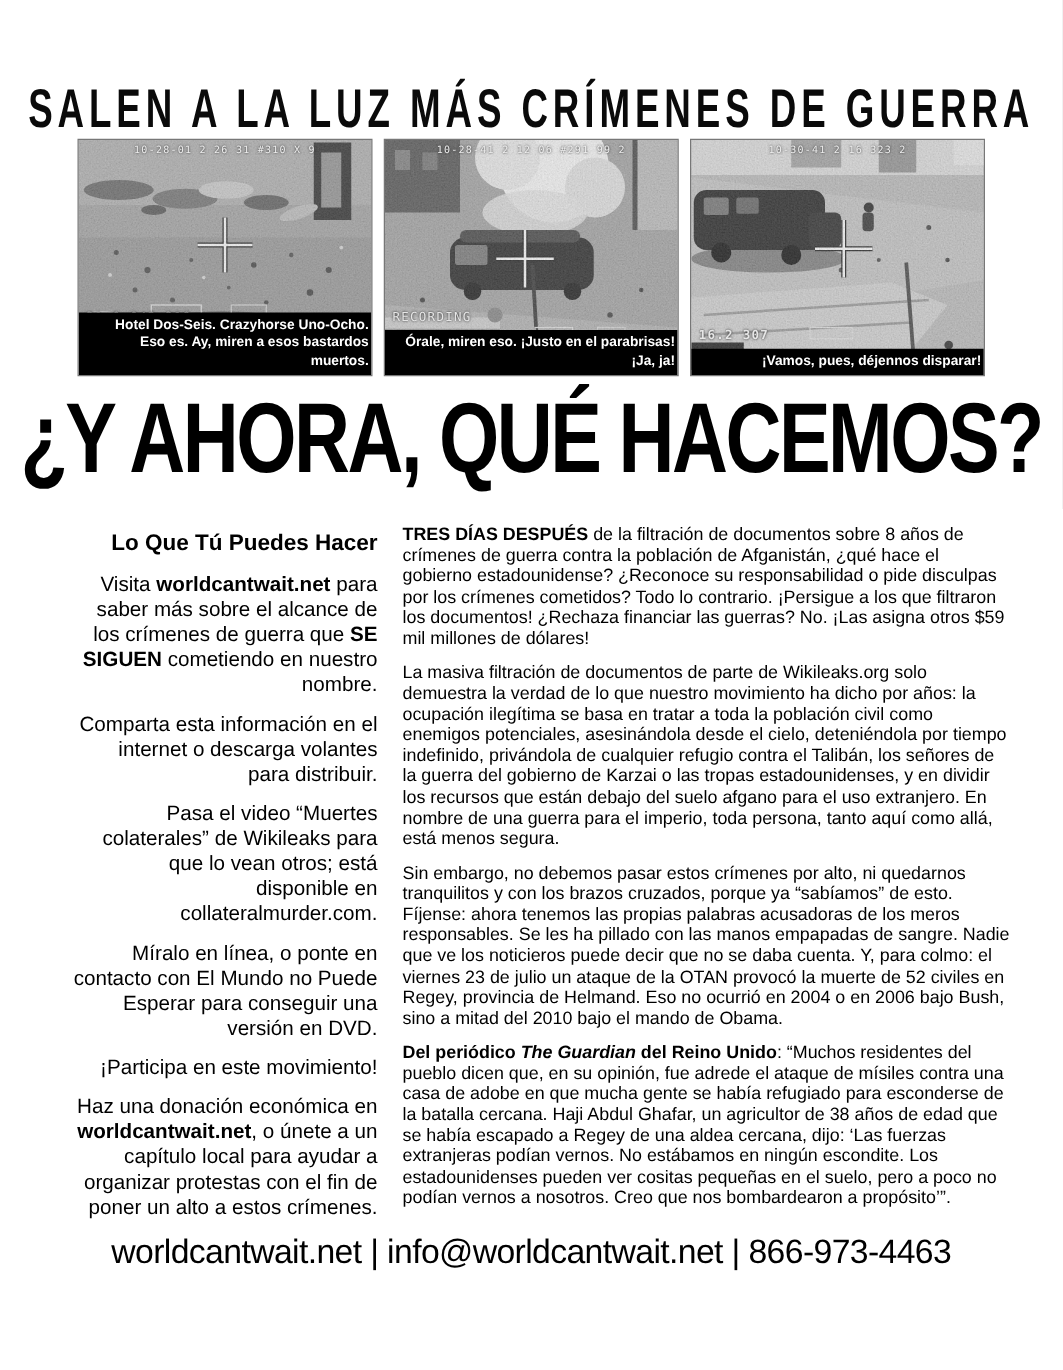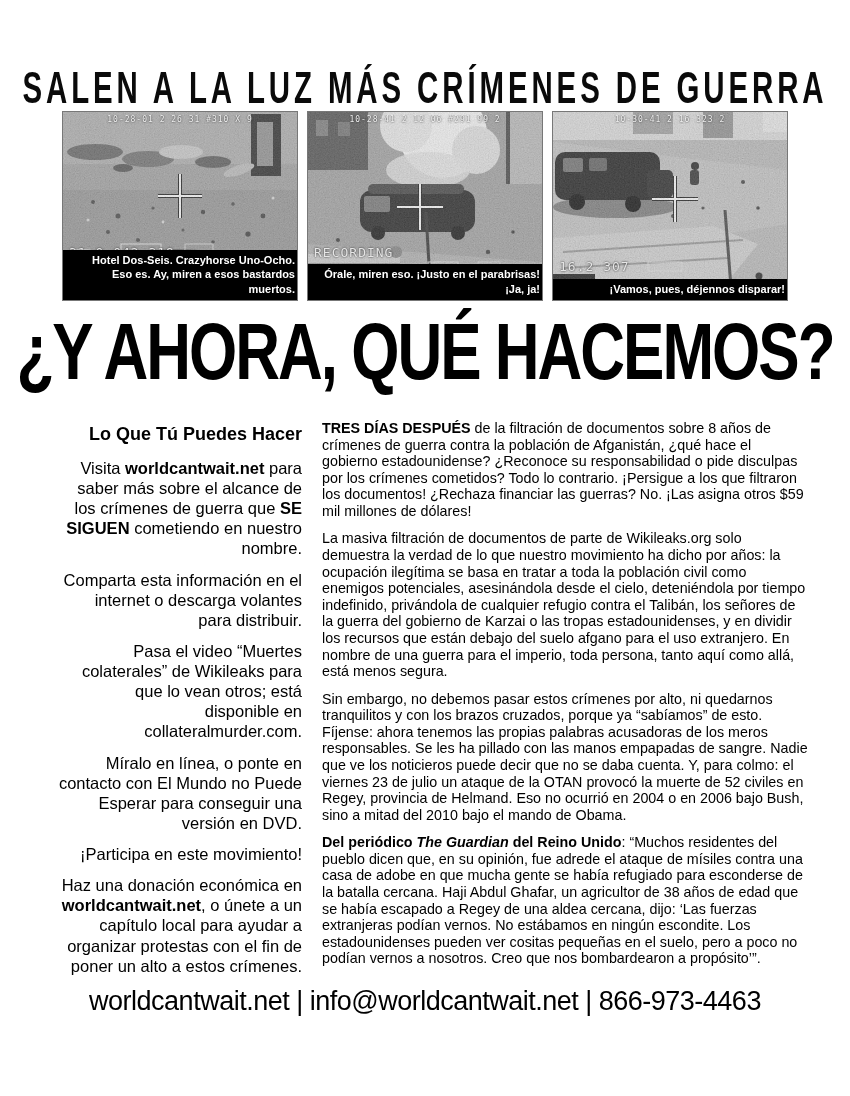--- a/index.html
+++ b/index.html
@@ -29,25 +29,25 @@
     background:#8f8f8f;outline:1px solid #777;
   }
   .still svg{position:absolute;left:0;top:0;width:100%;height:100%;display:block;}
   .hud-top{
     position:absolute;top:3px;left:0;width:100%;text-align:center;
     color:#efefef;font-family:"DejaVu Sans Mono", monospace;font-size:8px;
     letter-spacing:1px;text-shadow:0 0 2px #222;white-space:nowrap;overflow:hidden;
   }
   .hud-bottom{
     position:absolute;left:6px;color:#e6e6e6;
-    font-family:"DejaVu Sans Mono", monospace;font-size:13px;letter-spacing:1px;
+    font-family:"DejaVu Sans Mono", monospace;font-size:10px;letter-spacing:1px;
     text-shadow:0 0 2px #111;white-space:nowrap;text-align:right;
   }
   .still .hud-bottom{bottom:40px;}
-  .still.one-line-cap .hud-bottom{bottom:26px;}
+  .still.one-line-cap .hud-bottom{bottom:26px;font-weight:bold;}
   .caption{
     position:absolute;left:0;right:0;bottom:0;background:#000;color:#fff;
     font-weight:bold;font-size:11px;line-height:1.3;text-align:right;
     padding:3px 2px 4px;white-space:pre-line;
   }
 
   
   .big-headline{
     position:absolute;top:306px;left:0;width:100%;margin:0;
     text-align:center;font-weight:900;font-size:62px;letter-spacing:-2px;

